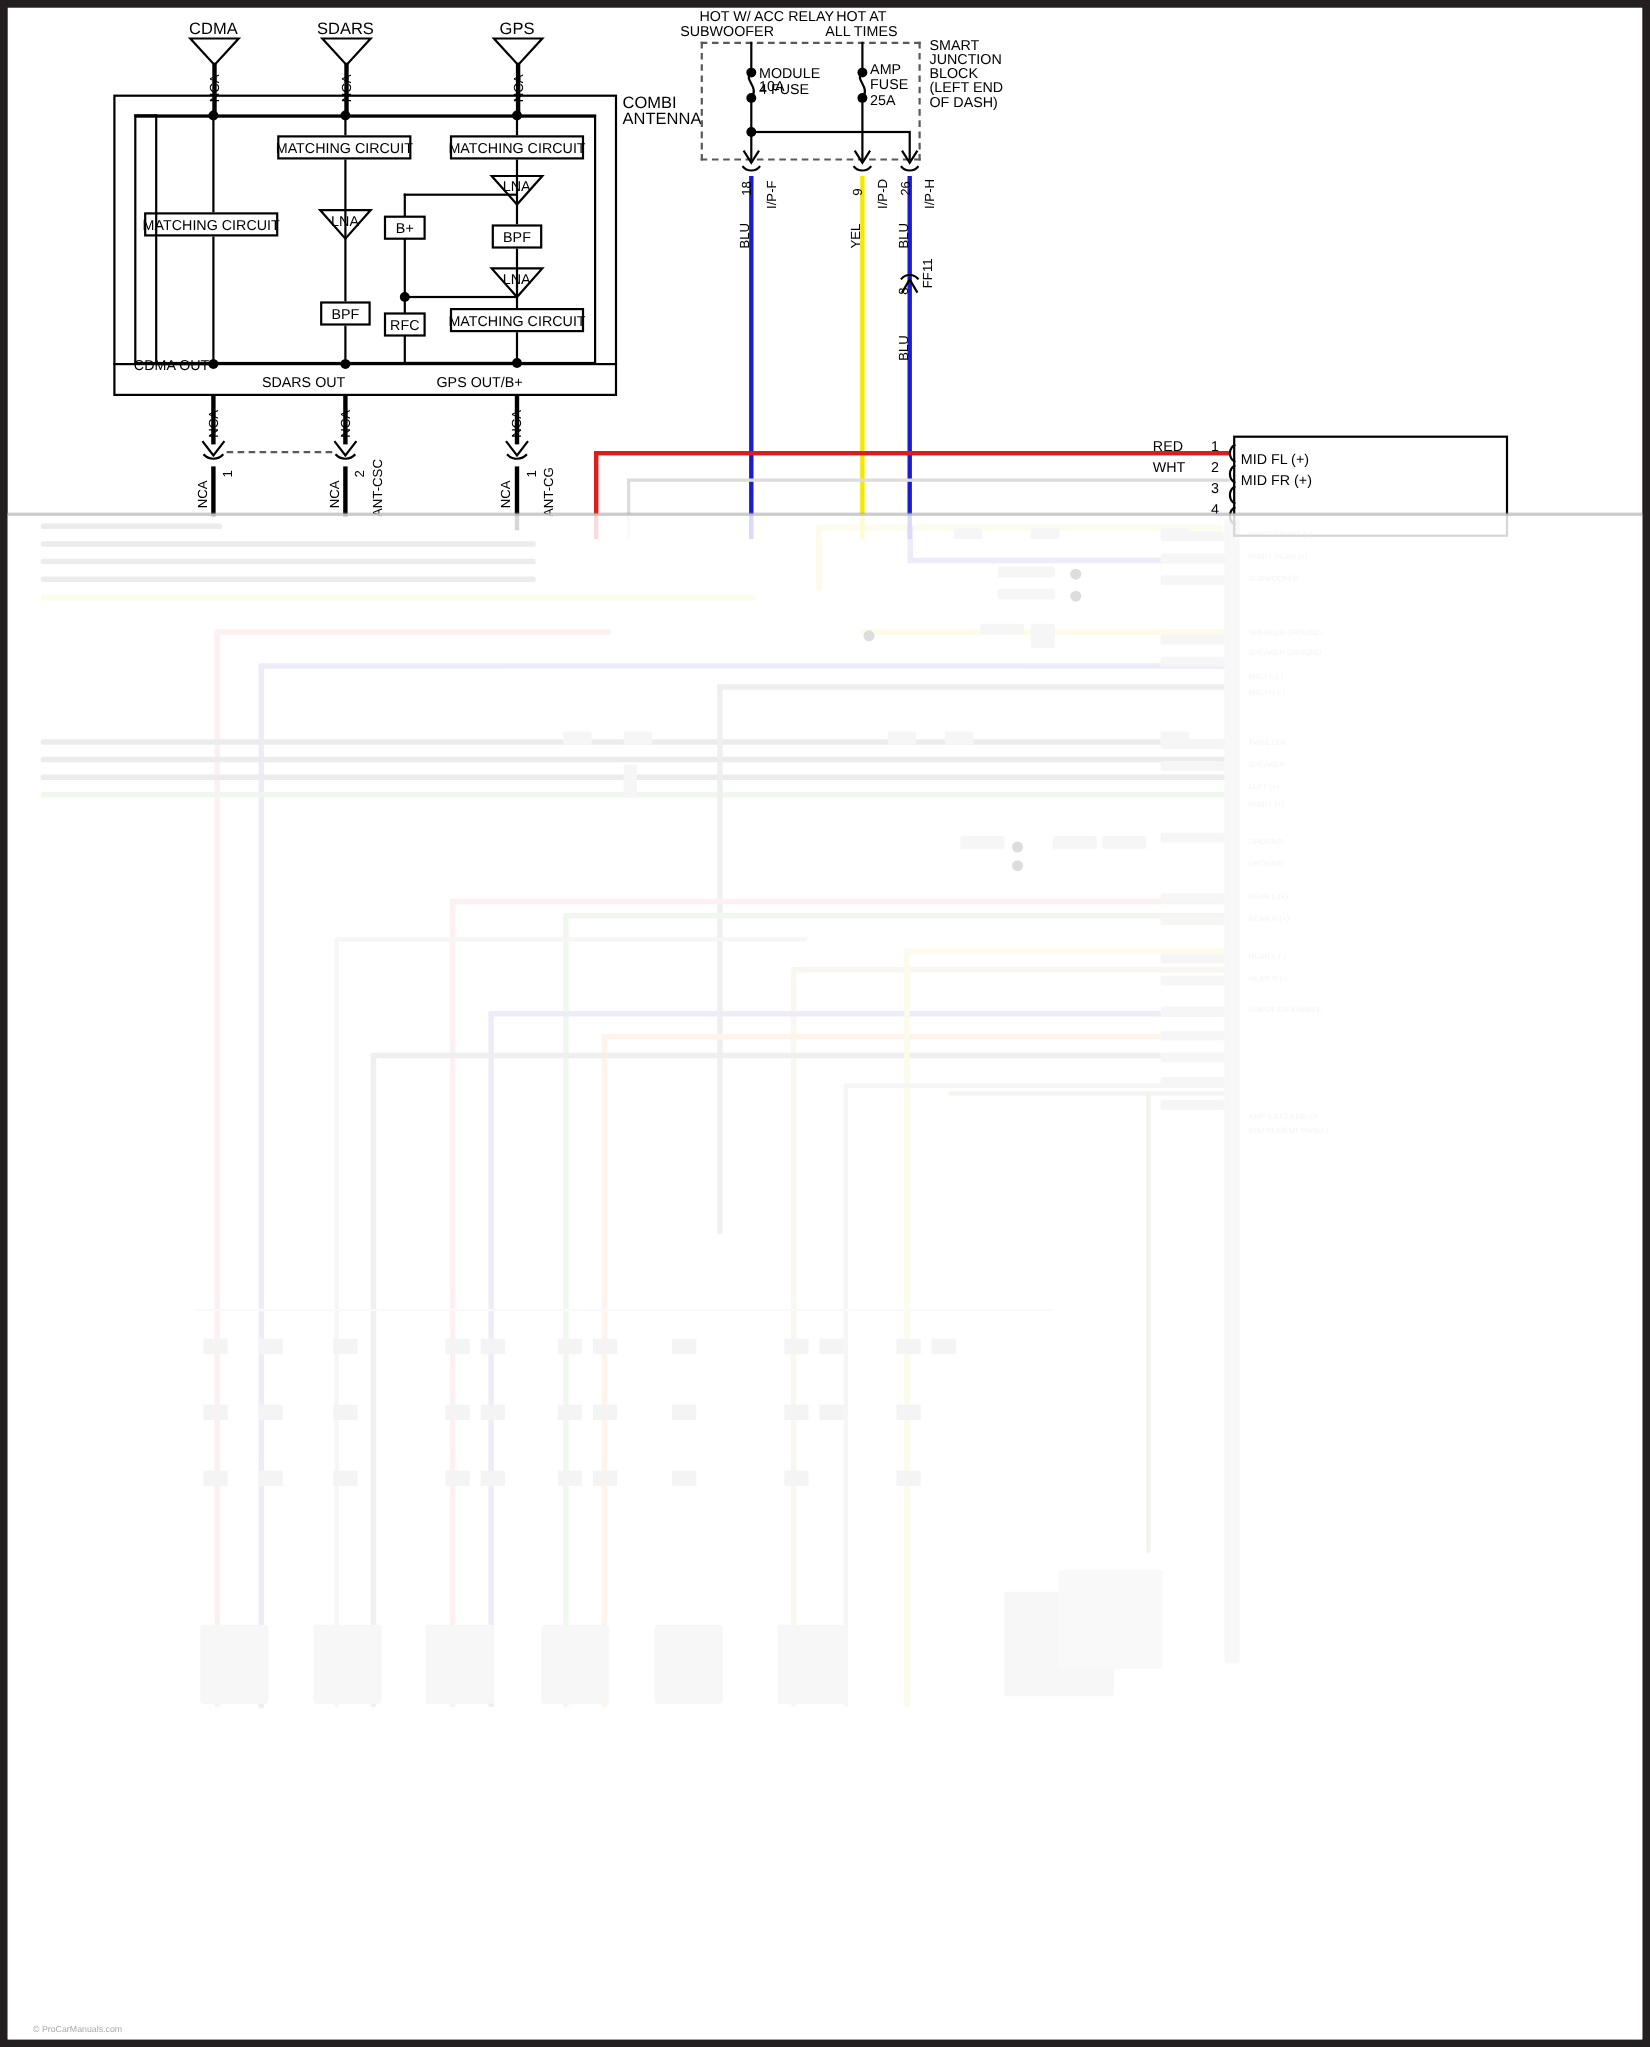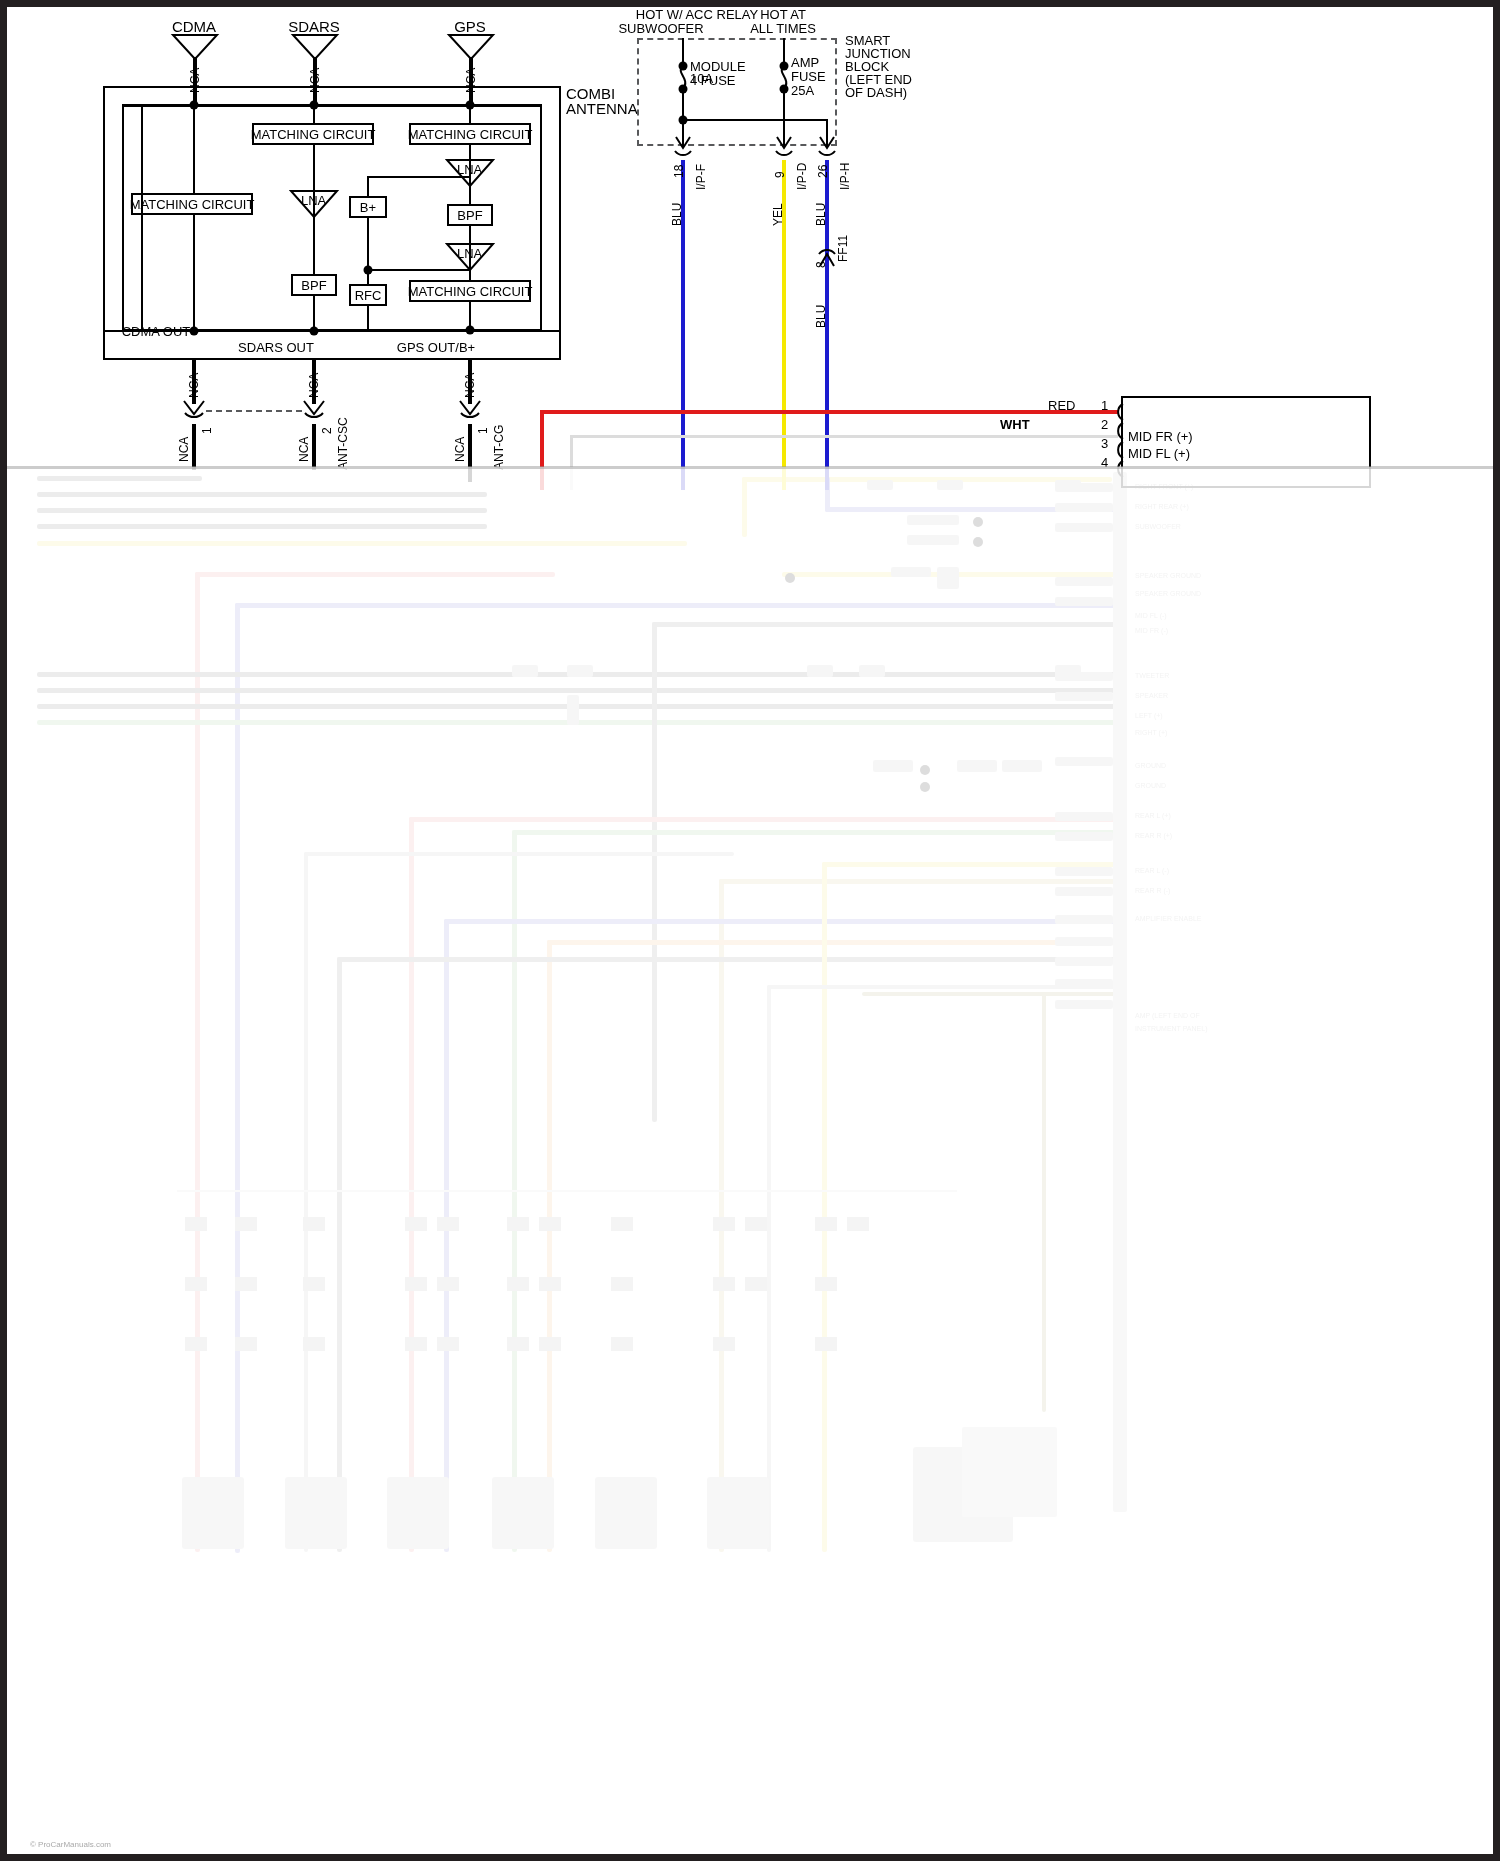--- a/index.html
+++ b/index.html
@@ -439,21 +439,21 @@
   <div class="rot sm" style="left:836px;top:262px;">FF11</div>
   <div class="rot sm" style="left:814px;top:328px;">BLU</div>
 
   <div class="v" style="left:540px;top:412px;width:4px;height:78px;background:#e01b1b;"></div>
   <div class="h" style="left:540px;top:410px;height:4px;width:578px;background:#e01b1b;"></div>
 
   <div class="v" style="left:570px;top:436px;width:3px;height:54px;background:#dcdcdc;"></div>
   <div class="h" style="left:570px;top:435px;height:3px;width:548px;background:#dcdcdc;"></div>
 
   <div class="lbl sm" style="left:1048px;top:399px;">RED</div>
-  <div class="lbl sm" style="left:1000px;top:418px;font-weight:bold;">WHT</div>
+  <div class="lbl sm" style="left:1048px;top:418px;">WHT</div>
 
   <div class="lbl sm" style="left:1101px;top:399px;">1</div>
   <div class="lbl sm" style="left:1101px;top:418px;">2</div>
   <div class="lbl sm" style="left:1101px;top:437px;">3</div>
   <div class="lbl sm" style="left:1101px;top:456px;">4</div>
 
   <svg style="left:1113px;top:403px;width:12px;height:18px;">
     <path d="M10,1 A9,9 0 0 0 10,17" fill="none" stroke="#000" stroke-width="2"></path>
   </svg>
   <svg style="left:1113px;top:422px;width:12px;height:18px;">
@@ -461,21 +461,21 @@
   </svg>
   <svg style="left:1113px;top:441px;width:12px;height:18px;">
     <path d="M10,1 A9,9 0 0 0 10,17" fill="none" stroke="#000" stroke-width="2"></path>
   </svg>
   <svg style="left:1113px;top:460px;width:12px;height:18px;">
     <path d="M10,1 A9,9 0 0 0 10,17" fill="none" stroke="#000" stroke-width="2"></path>
   </svg>
 
   <div class="boxt" style="left:1121px;top:396px;width:250px;height:92px;"></div>
 
-  <div class="lbl sm" style="left:1128px;top:411px;margin-top:36px;">MID FL (+)</div>
+  <div class="lbl sm" style="left:1128px;top:411px;">MID FL (+)</div>
   <div class="lbl sm" style="left:1128px;top:430px;">MID FR (+)</div>
 
   <div class="ghosttxt" style="left:30px;top:1840px;font-size:8px;color:#aaa;z-index:60;">© ProCarManuals.com</div>
 
   <div id="border-top"></div>
   <div id="border-left"></div>
   <div id="border-right"></div>
   <div id="border-bottom"></div>
 </div>
 

